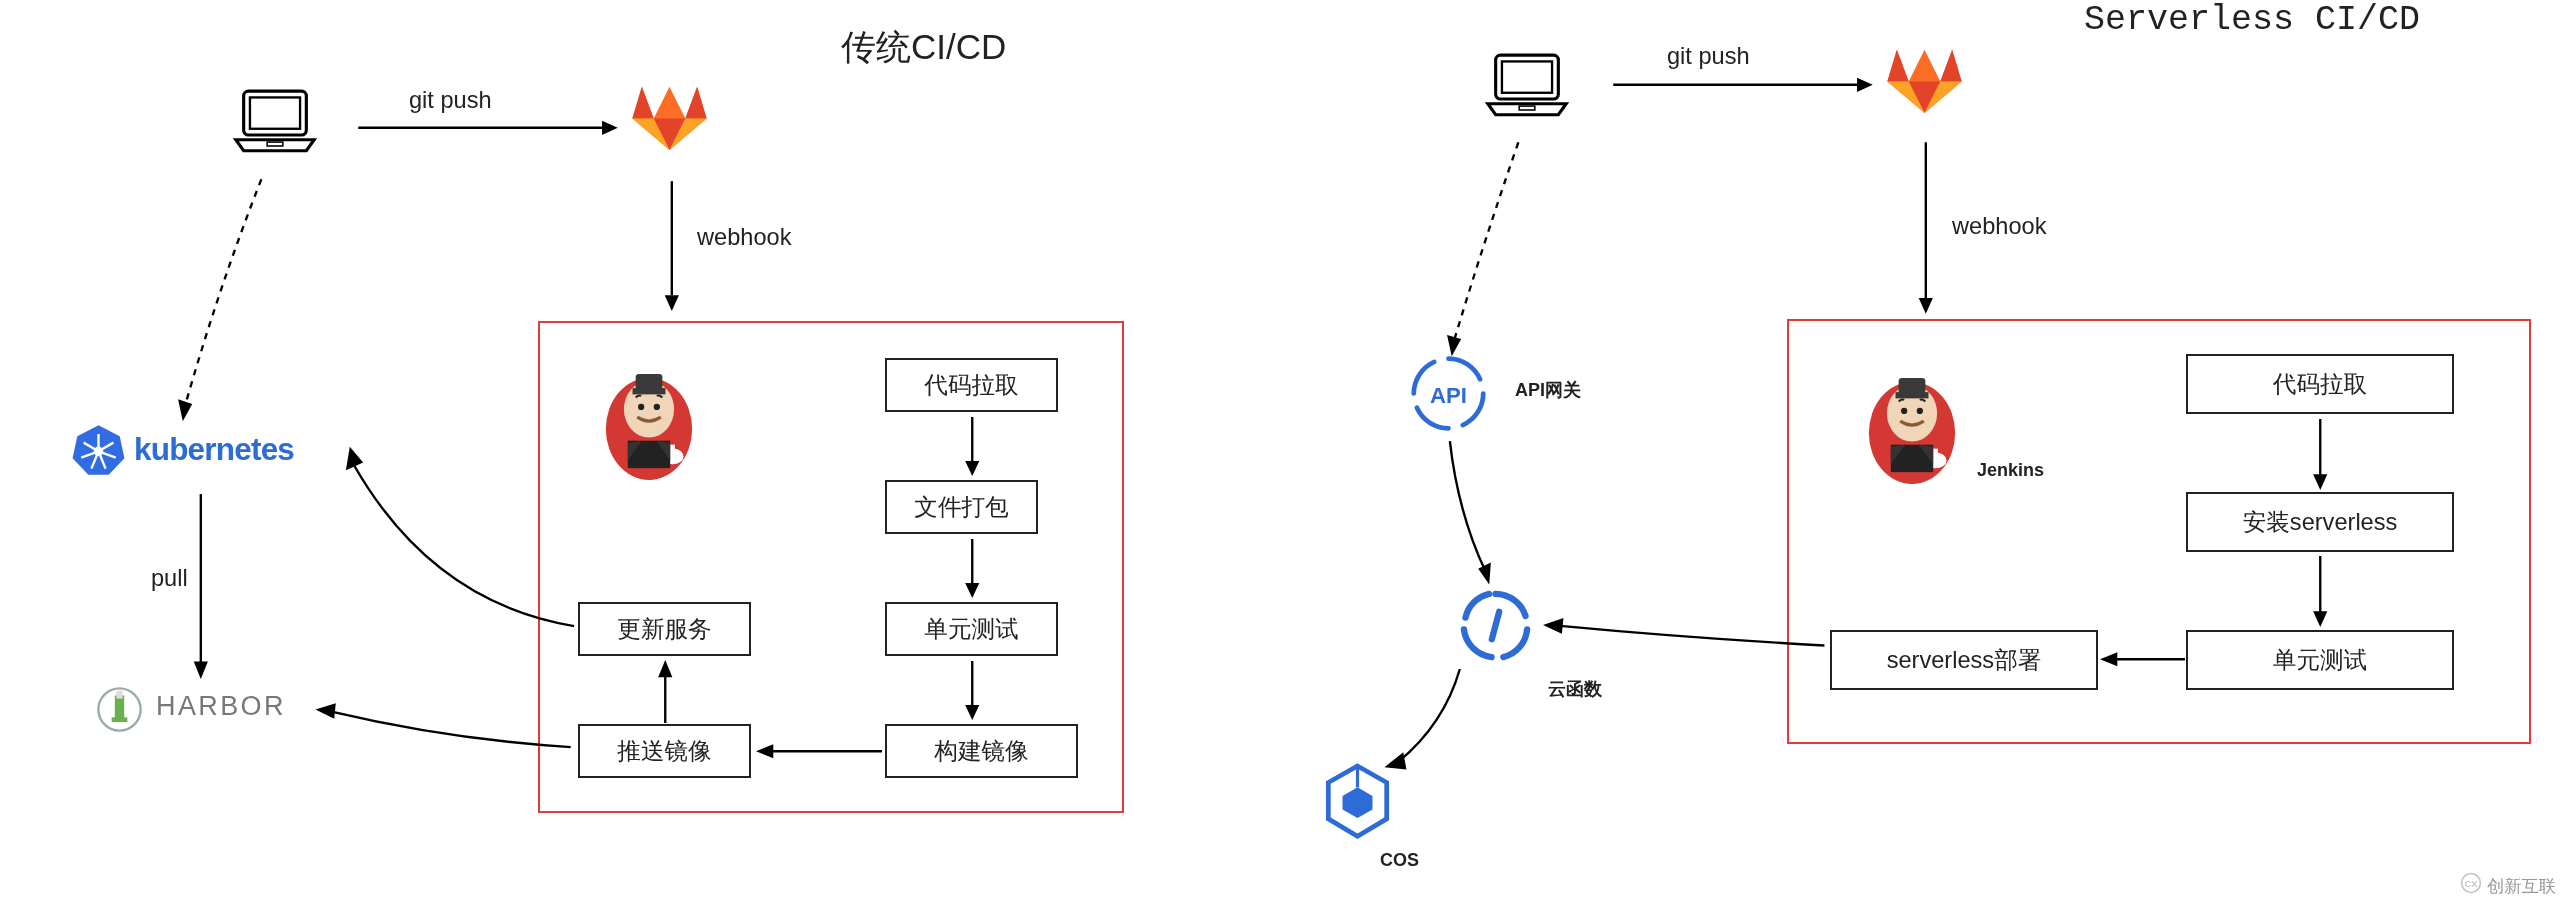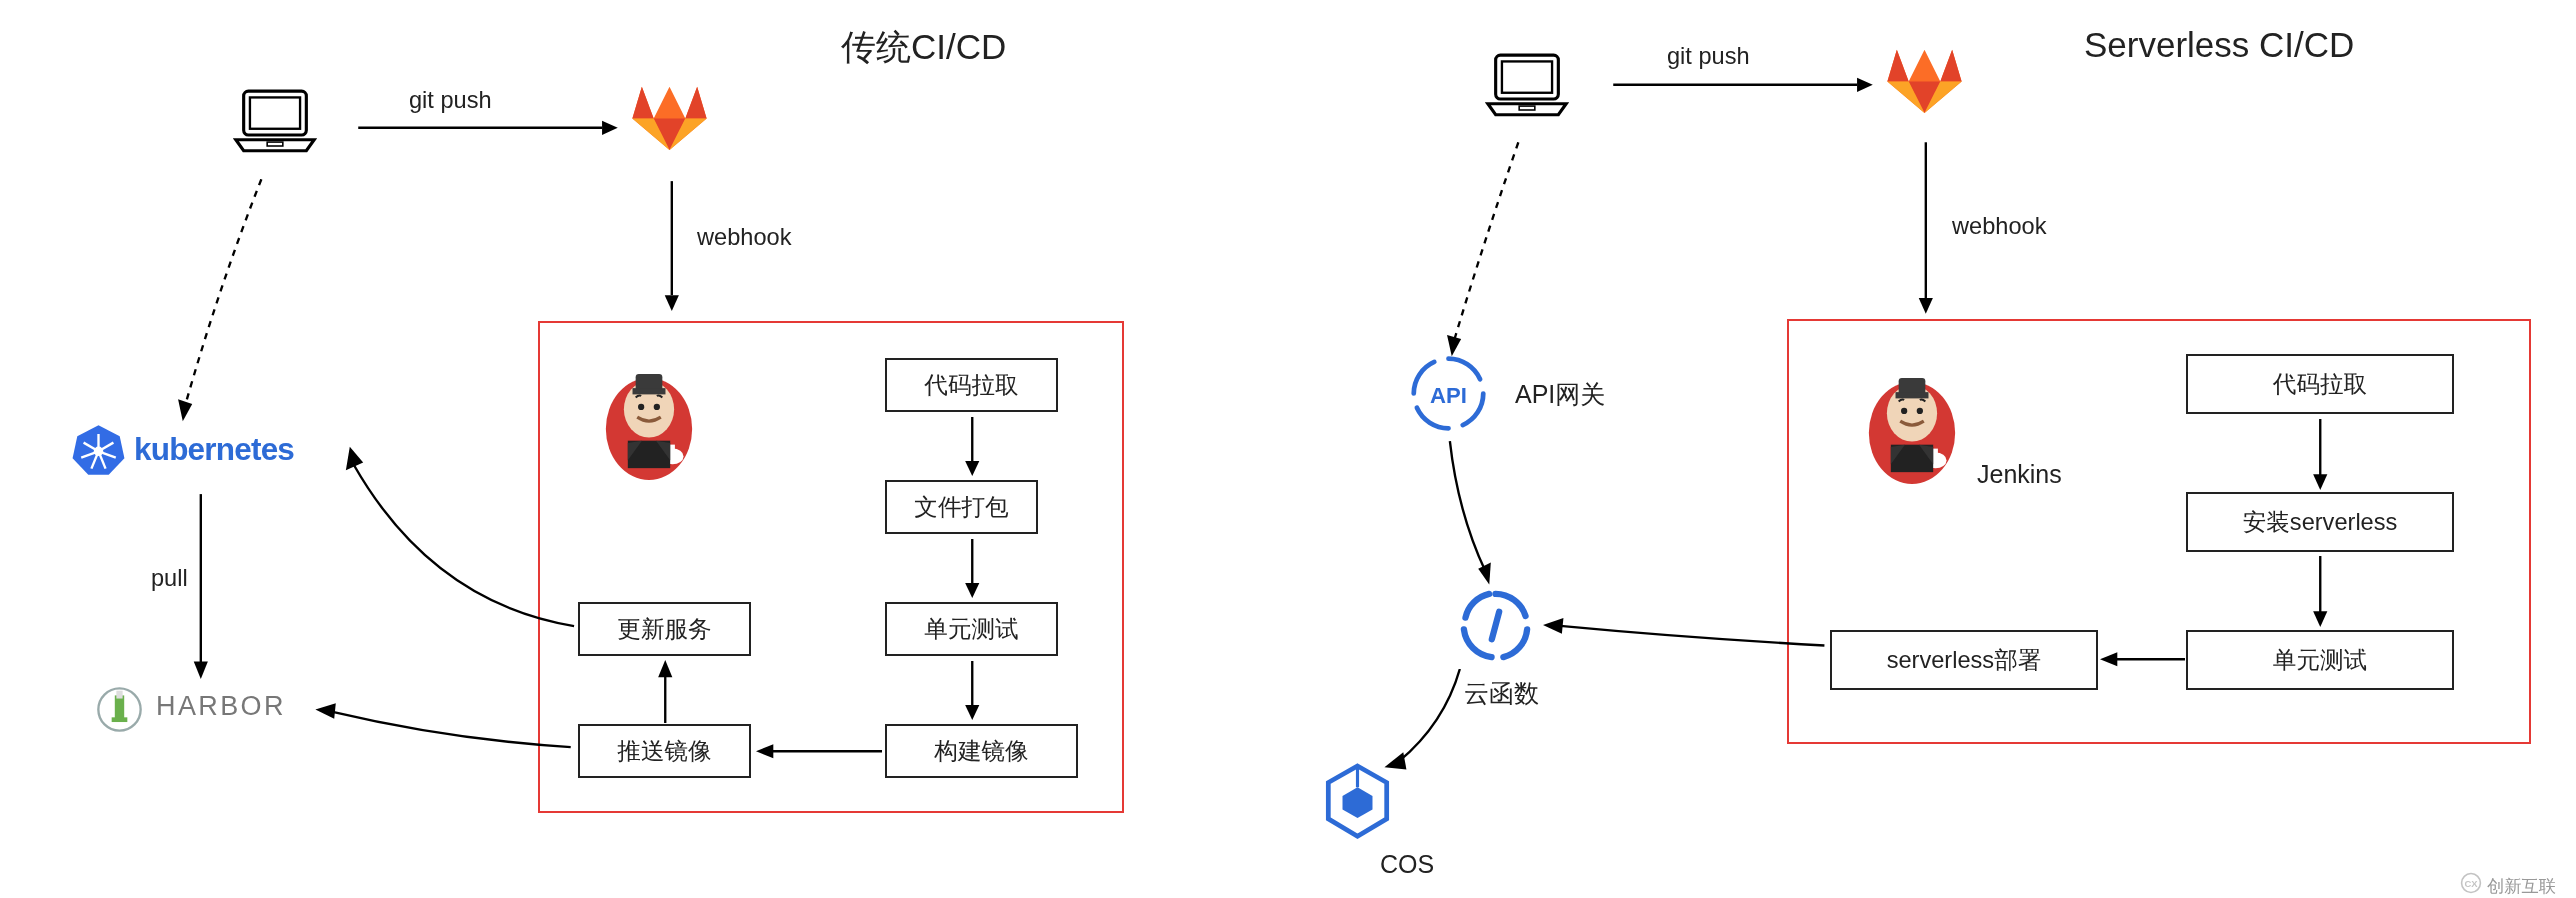--- a/index.html
+++ b/index.html
@@ -20,22 +20,22 @@
     font-weight: 500;
     color: #222;
   }
   .label {
     position: absolute;
     font-size: 23.6px;
     color: #222;
   }
   .bold-label {
     position: absolute;
-    font-size: 25px;
-    font-weight: 400;
+    font-size: 18px;
+    font-weight: 700;
     color: #222;
   }
   .step-box {
     position: absolute;
     border: 2.4px solid #222;
     background: #fff;
     display: flex;
     align-items: center;
     justify-content: center;
     font-size: 23.6px;
@@ -218,21 +218,21 @@
   </div>
   <div class="harbor-text" style="left:156px; top:691px;">HARBOR</div>
 
   <div class="icon" style="left:315px; top:700px;">
     <svg width="260" height="55" viewBox="0 0 330 70">
       <path d="M325 60 Q170 50 22 15" stroke="#000" stroke-width="3" fill="none"></path>
       <polygon points="26,4 0,12 24,24" fill="#000"></polygon>
     </svg>
   </div>
 
-  <div class="title" style="left:2084px; top:25px;">Serverless CI/CD</div>
+  <div class="title" style="left:2084px; top:0;font-family:Liberation Mono, monospace;">Serverless CI/CD</div>
 
   <div class="icon" style="left:1480px; top:47px;">
     <svg width="94" height="79" viewBox="0 0 120 100">
       <rect x="20" y="10" width="80" height="56" rx="6" fill="none" stroke="#000" stroke-width="4"></rect>
       <rect x="28" y="18" width="64" height="40" fill="none" stroke="#000" stroke-width="3"></rect>
       <path d="M10 72 L110 72 L100 86 L20 86 Z" fill="none" stroke="#000" stroke-width="4"></path>
       <rect x="50" y="75" width="20" height="5" fill="none" stroke="#000" stroke-width="2"></rect>
     </svg>
   </div>
 
@@ -290,21 +290,21 @@
 
   <div class="icon" style="left:1456px; top:586px;">
     <svg width="79" height="79" viewBox="0 0 100 100">
       <path d="M50 10 A40 40 0 0 1 88 38" stroke="#2d6bd6" stroke-width="8" fill="none" stroke-linecap="round"></path>
       <path d="M90 55 A40 40 0 0 1 60 90" stroke="#2d6bd6" stroke-width="8" fill="none" stroke-linecap="round"></path>
       <path d="M45 90 A40 40 0 0 1 10 55" stroke="#2d6bd6" stroke-width="8" fill="none" stroke-linecap="round"></path>
       <path d="M12 40 A40 40 0 0 1 42 10" stroke="#2d6bd6" stroke-width="8" fill="none" stroke-linecap="round"></path>
       <line x1="50" y1="32" x2="50" y2="68" stroke="#2d6bd6" stroke-width="8" stroke-linecap="round" transform="rotate(15 50 50)"></line>
     </svg>
   </div>
-  <div class="bold-label" style="left:1464px; top:677px;">云函数</div>
+  <div class="bold-label" style="left:1548px; top:677px;">云函数</div>
 
   <div class="icon" style="left:1381px; top:669px;">
     <svg width="87" height="110" viewBox="0 0 110 140">
       <path d="M100 0 Q80 70 22 118" stroke="#000" stroke-width="3" fill="none"></path>
       <polygon points="28,106 4,125 32,128" fill="#000"></polygon>
     </svg>
   </div>
 
   <div class="icon" style="left:1322px; top:762px;">
     <svg width="71" height="79" viewBox="0 0 90 100">

